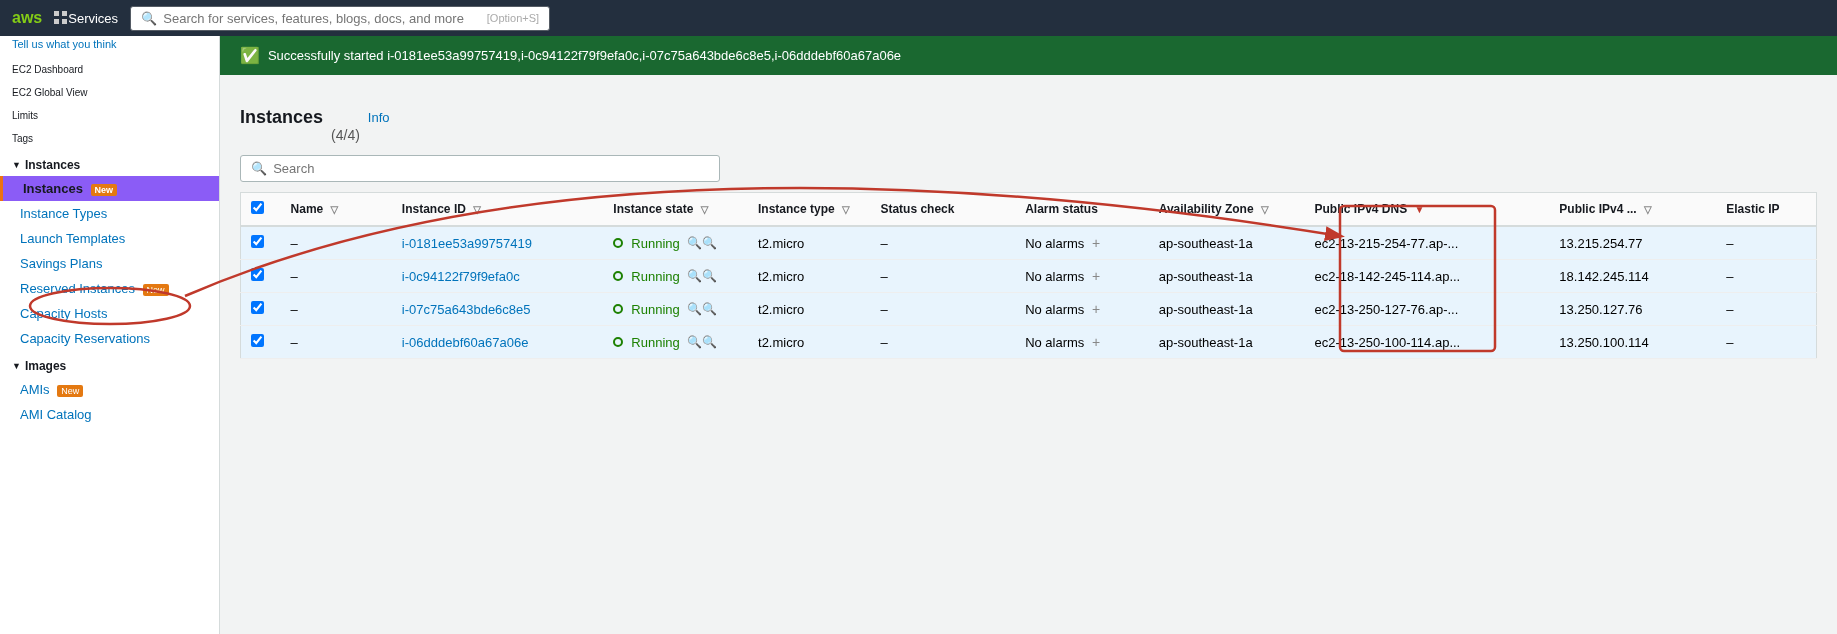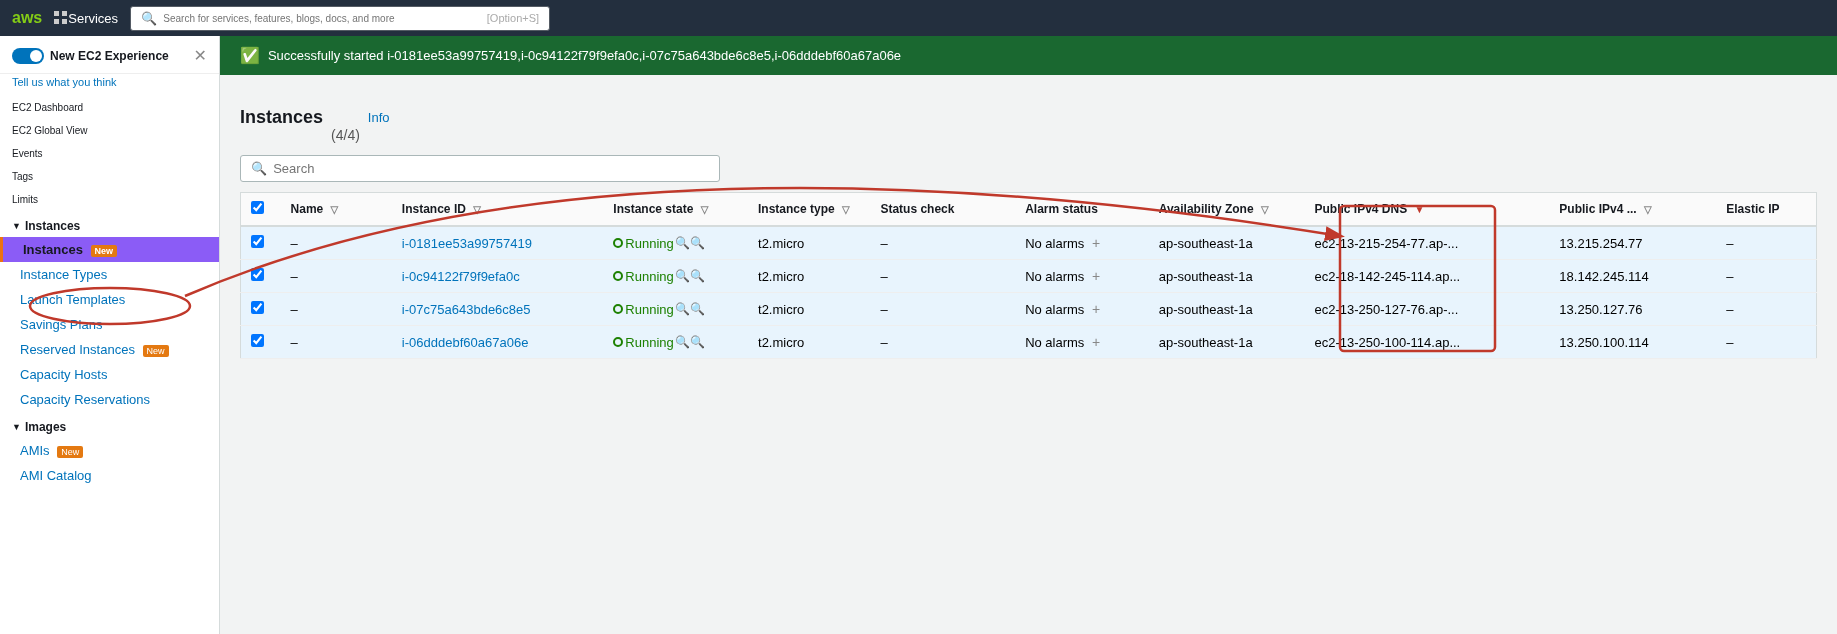--- a/index.html
+++ b/index.html
@@ -23,21 +23,21 @@
       background: #fff;
       border: 1px solid #545b64;
       border-radius: 3px;
       padding: 4px 10px;
       display: flex;
       align-items: center;
       gap: 6px;
       flex: 1;
       max-width: 420px;
     }
-    .search-bar input { border: none; outline: none; font-size: 10px; width: 100%; color: #0369a1; }
+    .search-bar input { border: none; outline: none; font-size: 13px; width: 100%; color: #0369a1; }
     .search-shortcut { color: #aaa; font-size: 11px; margin-left: auto; }
 
     
     .sidebar {
       position: fixed;
       top: 36px;
       left: 0;
       width: 220px;
       height: calc(100vh - 36px);
       background: #fff;
@@ -156,21 +156,21 @@
     .state-col { width: 130px; }
     .type-col { width: 110px; }
     .status-col { width: 130px; }
     .alarm-col { width: 120px; }
     .az-col { width: 140px; }
     .dns-col { width: 220px; }
     .ipv4-col { width: 150px; }
     .elastic-col { width: 90px; }
 
     .instance-id-link { color: #0073bb; cursor: pointer; text-decoration: none; }
-    .running-badge { color: #1d8102; display: flex; align-items: center; gap: 2px; }
+    .running-badge { color: #1d8102; display: flex; align-items: center; gap: 8px; }
     .running-dot { width: 10px; height: 10px; border-radius: 50%; border: 2px solid #1d8102; display: inline-block; }
     .zoom-icons { color: #888; font-size: 12px; display: flex; gap: 2px; }
     .plus-icon { color: #888; cursor: pointer; font-size: 14px; }
 
     .th-check { width: 36px; padding: 8px 10px; }
     input[type="checkbox"] { cursor: pointer; }
 
     
     .annotation-overlay {
       position: fixed;
@@ -199,34 +199,26 @@
     <span style="color:white;font-size:13px;">Services</span>
   </div>
   <div class="search-bar">
     <span style="color:#888;font-size:13px;">🔍</span>
     <input type="text" placeholder="Search for services, features, blogs, docs, and more" style="">
     <span class="search-shortcut">[Option+S]</span>
   </div>
 </nav>
 
 <div class="sidebar">
-  <div class="sidebar-header">
-    <div class="sidebar-toggle">
-      <div class="toggle-switch"></div>
-      <span class="sidebar-header-title">New EC2 Experience</span>
-    </div>
-    <span class="sidebar-close">✕</span>
-  </div>
   <div class="sidebar-subtitle">Tell us what you think</div>
 
   <div class="sidebar-item">EC2 Dashboard</div>
   <div class="sidebar-item">EC2 Global View</div>
-  <div class="sidebar-item">Events</div>
+  <div class="sidebar-item">Limits</div>
   <div class="sidebar-item">Tags</div>
-  <div class="sidebar-item">Limits</div>
 
   <div class="sidebar-section">
     <span class="chevron">▼</span>
     <span>Instances</span>
   </div>
 
   <div class="sub-item active-sub" style="border-left:3px solid #ec7211;background:#8b5cf6;font-weight:bold;color:#16191f;">
     Instances <span style="background:#e47911;color:white;font-size:9px;padding:1px 4px;border-radius:2px;margin-left:4px;">New</span>
   </div>
   <div class="sub-item">Instance Types</div>

